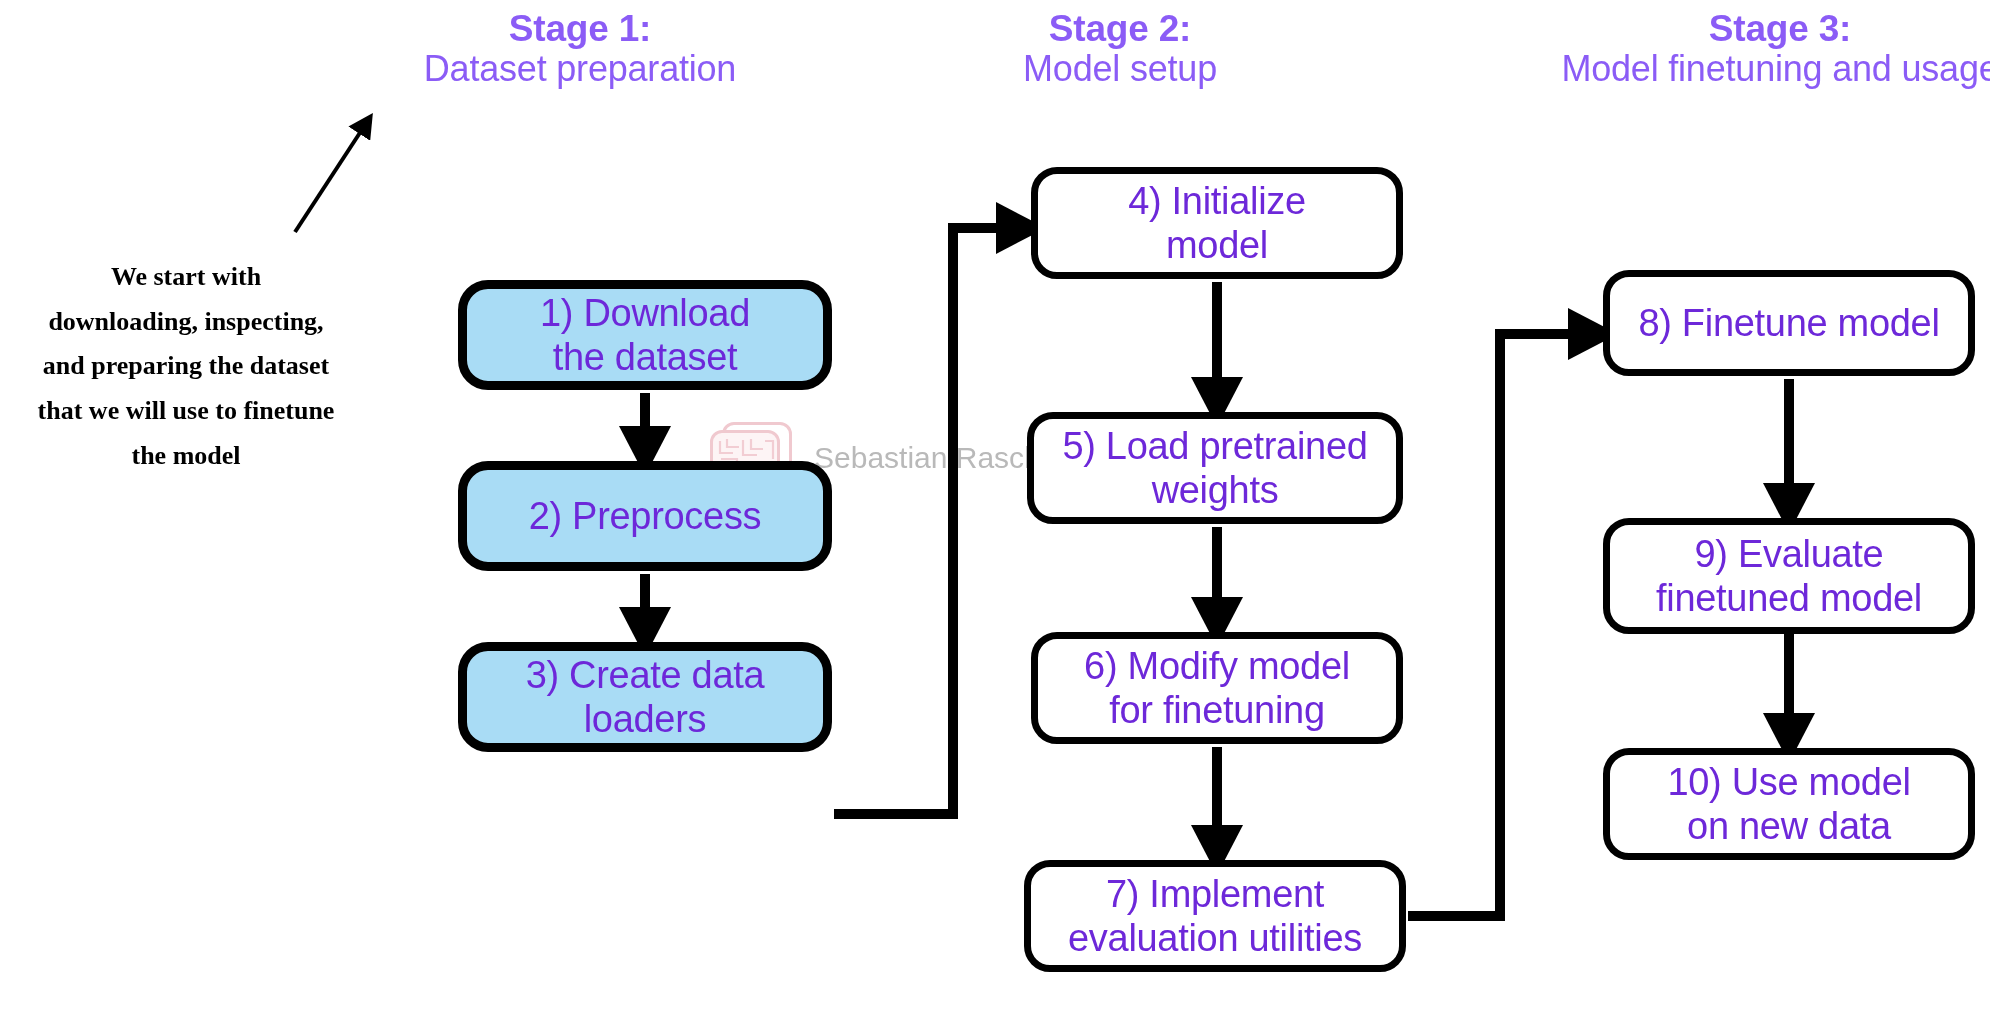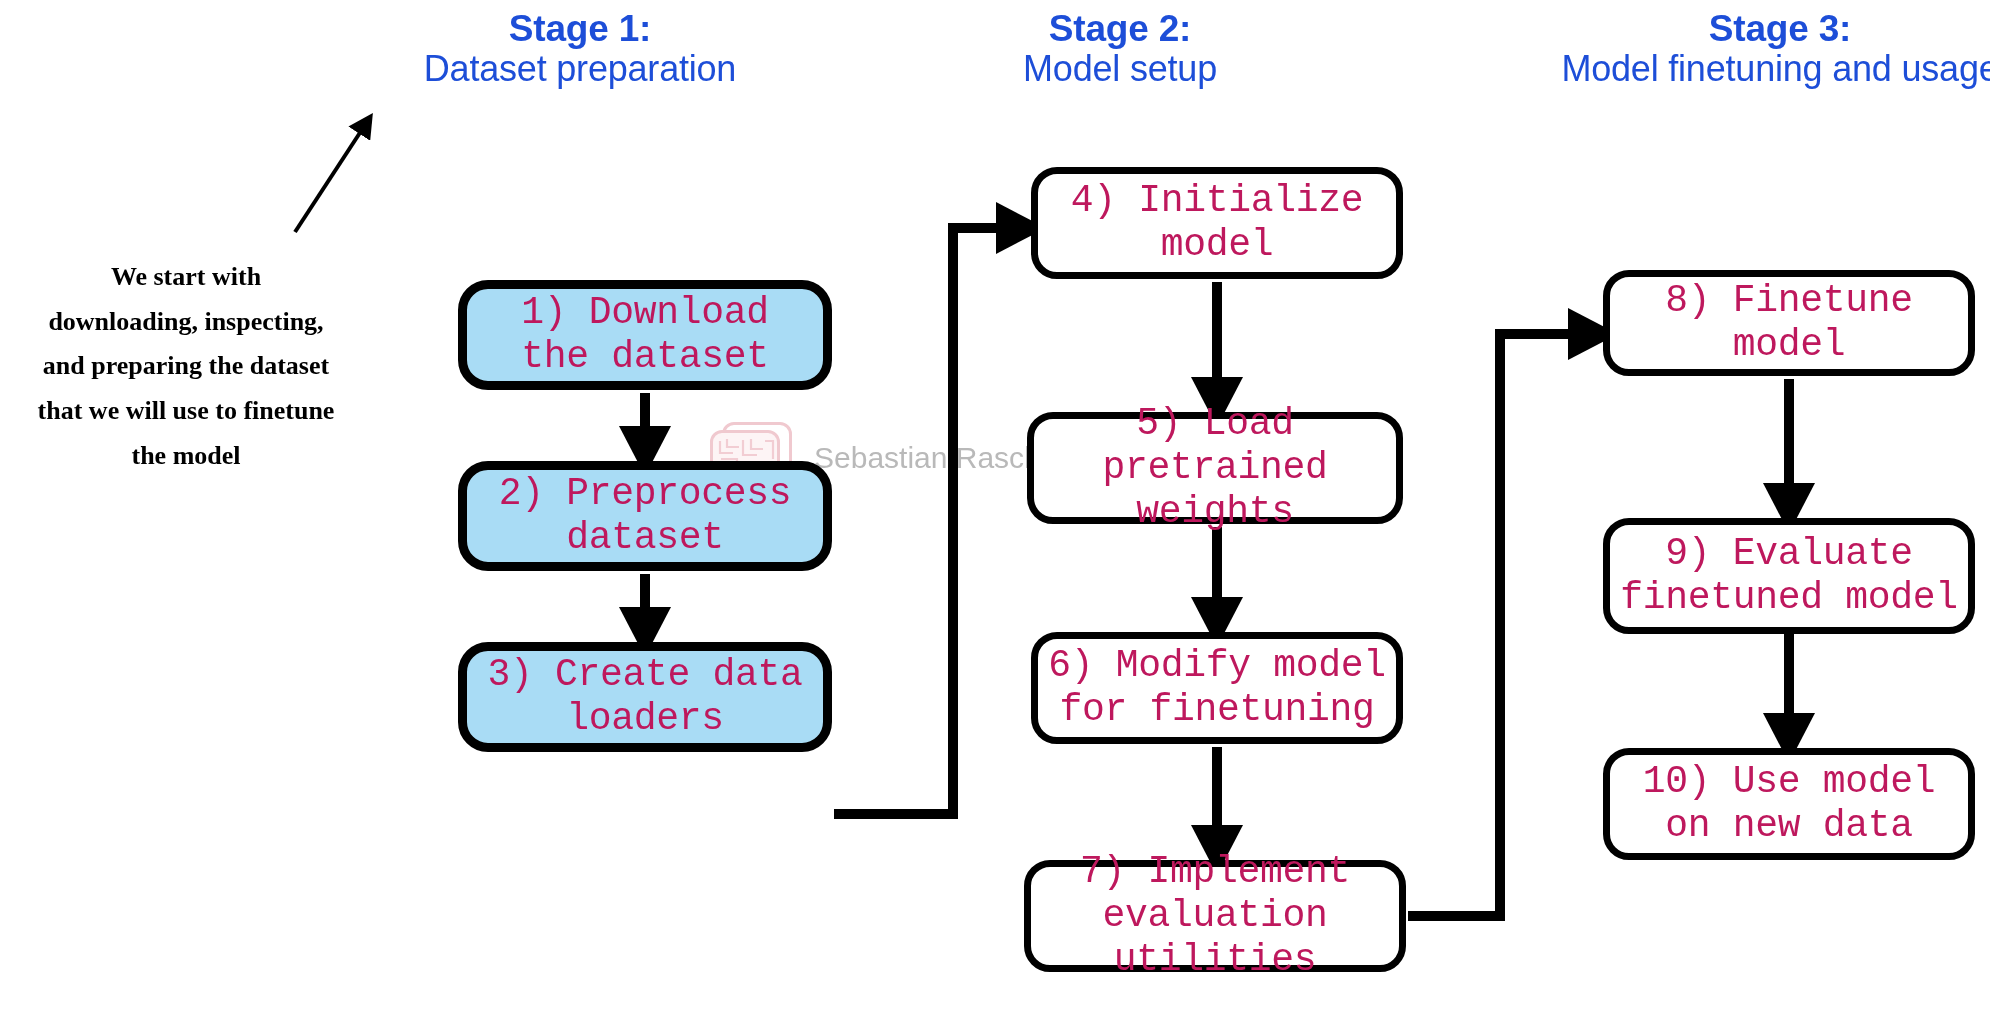--- a/index.html
+++ b/index.html
@@ -14,21 +14,21 @@
     background: #ffffff;
     overflow: hidden;
     font-family: "Liberation Sans", sans-serif;
     -webkit-font-smoothing: antialiased;
   }
 
   
   .stage-header {
     position: absolute;
     text-align: center;
-    color: #1d4ed8;
+    color: #8b5cf6;
     line-height: 1.12;
   }
   .stage-header .stage-title {
     display: block;
     font-weight: bold;
     font-size: 37px;
     letter-spacing: -0.2px;
   }
   .stage-header .stage-sub {
     display: block;
@@ -55,30 +55,29 @@
     color: #000000;
   }
 
   
   .flow-box {
     position: absolute;
     box-sizing: border-box;
     border: 7px solid #000000;
     border-radius: 26px;
     background: #ffffff;
-    color: #be185d;
+    color: #6d28d9;
     display: flex;
     align-items: center;
     justify-content: center;
     text-align: center;
     font-size: 38px;
     line-height: 1.16;
     letter-spacing: -0.3px;
     padding: 16px 8px;
-    font-family: Liberation Mono, monospace;
   }
   .flow-box.blue {
     background: #a9dcf5;
     border-width: 9px;
     border-radius: 30px;
   }
   .flow-box .bx-line { display: block; }
 
   
   #box-1 { left: 458px; top: 280px; width: 374px; height: 110px; }
@@ -218,21 +217,20 @@
   <div class="flow-box blue" id="box-1">
     <span>
       <span class="bx-line">1) Download</span>
       <span class="bx-line">the dataset</span>
     </span>
   </div>
 
   <div class="flow-box blue" id="box-2">
     <span>
       <span class="bx-line">2) Preprocess</span>
-      <span class="bx-line">dataset</span>
     </span>
   </div>
 
   <div class="flow-box blue" id="box-3">
     <span>
       <span class="bx-line">3) Create data</span>
       <span class="bx-line">loaders</span>
     </span>
   </div>
 

